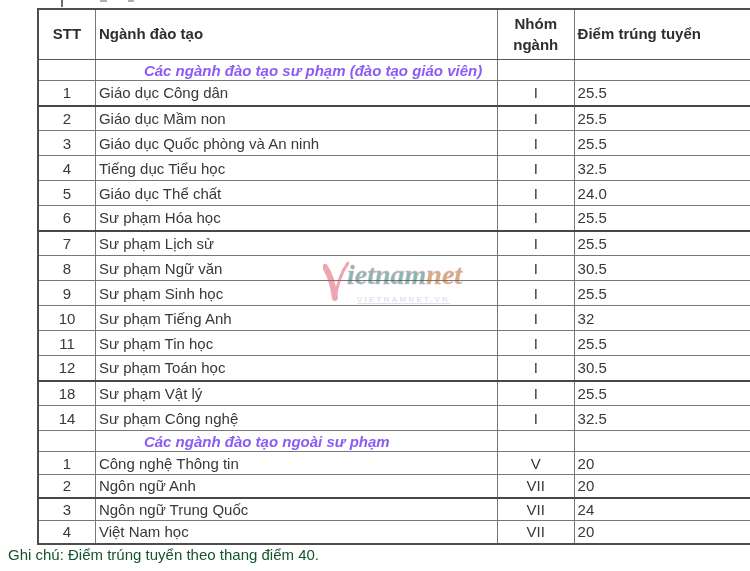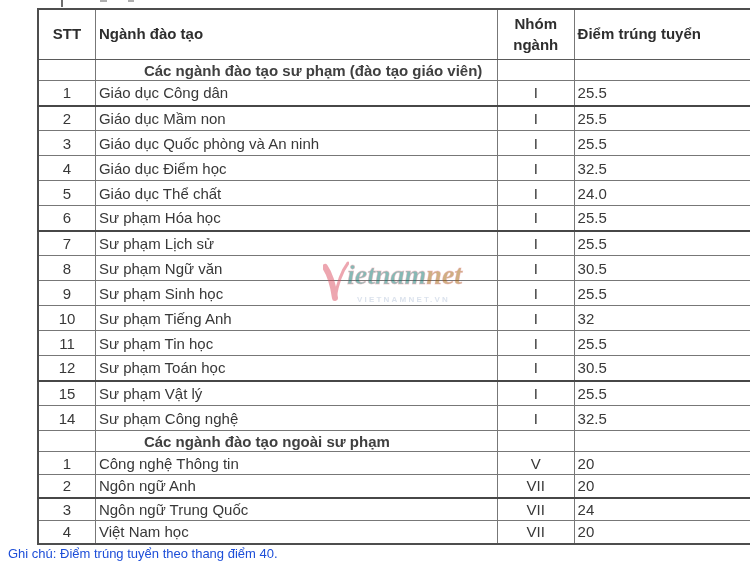--- a/index.html
+++ b/index.html
@@ -23,46 +23,46 @@
   }
   thead th{
     font-weight:bold;text-align:center;color:#2e2e2e;
     height:49px;line-height:1.35;white-space:normal;
     border-bottom:1px solid #5a5a5a;
   }
   td{white-space:nowrap;vertical-align:middle;}
   tr.data-row{height:25px;}
   tr.data-row.s2{height:23px;}
   tr.section-row{height:21px;}
-  tr.section-row td{font-weight:bold;color:#404040;padding-left:48px;}
+  tr.section-row td{font-weight:bold;font-style:italic;color:#8b5cf6;padding-left:48px;}
   tr.divider td{border-bottom:2px solid #474747;}
   .c-stt{width:54px;text-align:center;}
   .c-name{width:378px;text-align:left;}
   .c-group{width:72px;text-align:center;}
   .c-score{width:187px;text-align:left;}
   .note{
     position:absolute;left:8px;top:546px;
-    font-size:13px;color:#1d4ed8;white-space:nowrap;
+    font-size:15px;color:#14532d;white-space:nowrap;
   }
   
   .watermark{position:absolute;left:321px;top:257px;width:130px;height:50px;
     opacity:0.5;pointer-events:none;z-index:5;}
   .wm-logo{position:absolute;left:2px;top:4px;}
   .wm-text{
     position:absolute;left:26px;top:4px;
     font-family:"Liberation Serif","DejaVu Serif",serif;
     font-style:italic;font-weight:bold;font-size:28px;line-height:1;
     white-space:nowrap;
   }
   .wm-blue{color:#0f766e;-webkit-text-stroke:0.8px rgba(211,92,108,0.55);}
   .wm-red{color:#a16207;-webkit-text-stroke:0.8px rgba(206,70,90,0.45);}
   .wm-sub{
     position:absolute;left:36px;top:38px;
     font-size:8px;font-weight:bold;letter-spacing:2.2px;
-    color:#b9c7dc;white-space:nowrap;
+    color:#b9c7dc;white-space:nowrap;text-decoration:underline;
   }
 </style>
 </head>
 <body>
 
 <div class="crop-mark" style="left:61px;top:0;width:2px;height:7px;"></div>
 <div class="crop-mark" style="left:100px;top:0;width:7px;height:2px;opacity:.55;"></div>
 <div class="crop-mark" style="left:128px;top:0;width:6px;height:2px;opacity:.55;"></div>
 
 <div class="table-wrap">
@@ -101,21 +101,21 @@
           <td class="c-score">25.5</td>
         </tr>
         <tr class="data-row">
           <td class="c-stt">3</td>
           <td class="c-name">Giáo dục Quốc phòng và An ninh</td>
           <td class="c-group">I</td>
           <td class="c-score">25.5</td>
         </tr>
         <tr class="data-row">
           <td class="c-stt">4</td>
-          <td class="c-name">Giáo dục Điểm học</td>
+          <td class="c-name">Tiếng dục Tiểu học</td>
           <td class="c-group">I</td>
           <td class="c-score">32.5</td>
         </tr>
         <tr class="data-row">
           <td class="c-stt">5</td>
           <td class="c-name">Giáo dục Thể chất</td>
           <td class="c-group">I</td>
           <td class="c-score">24.0</td>
         </tr>
         <tr class="data-row divider">
@@ -154,21 +154,21 @@
           <td class="c-group">I</td>
           <td class="c-score">25.5</td>
         </tr>
         <tr class="data-row divider">
           <td class="c-stt">12</td>
           <td class="c-name">Sư phạm Toán học</td>
           <td class="c-group">I</td>
           <td class="c-score">30.5</td>
         </tr>
         <tr class="data-row">
-          <td class="c-stt">15</td>
+          <td class="c-stt">18</td>
           <td class="c-name">Sư phạm Vật lý</td>
           <td class="c-group">I</td>
           <td class="c-score">25.5</td>
         </tr>
         <tr class="data-row">
           <td class="c-stt">14</td>
           <td class="c-name">Sư phạm Công nghệ</td>
           <td class="c-group">I</td>
           <td class="c-score">32.5</td>
         </tr>

